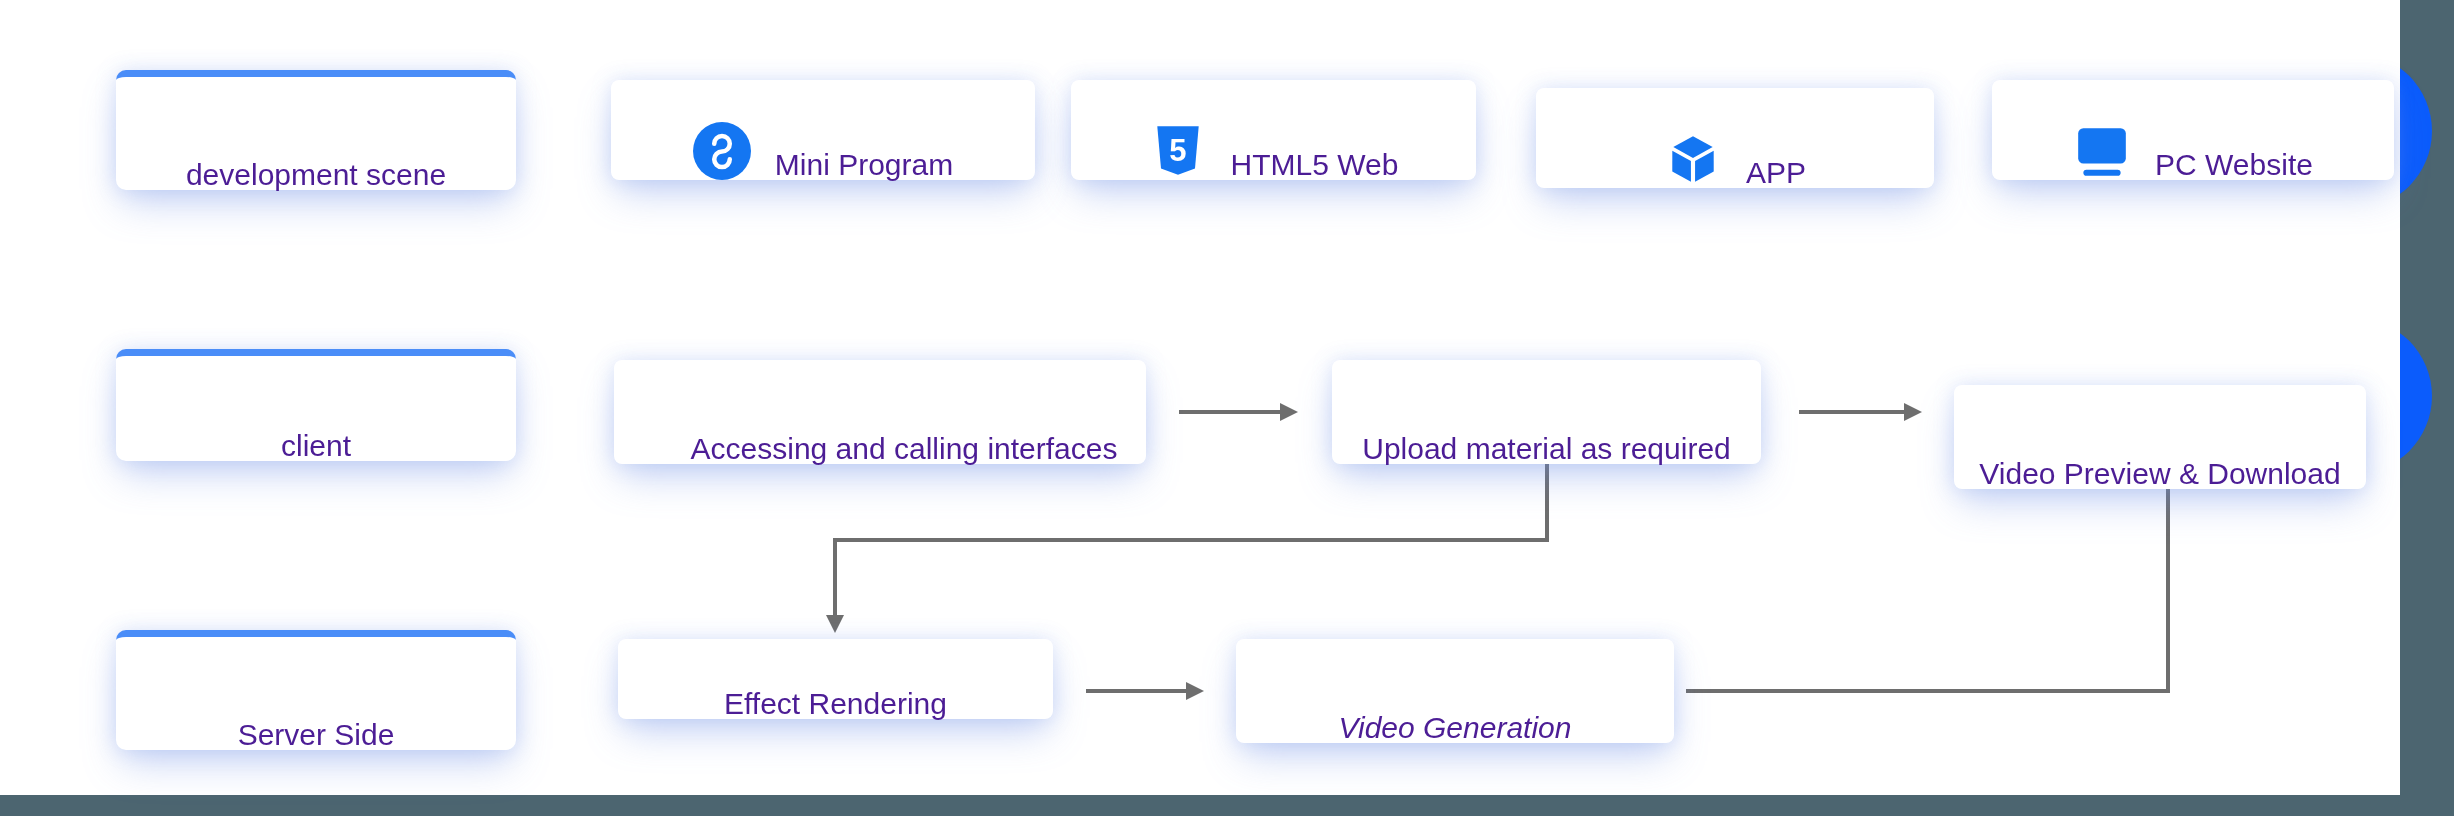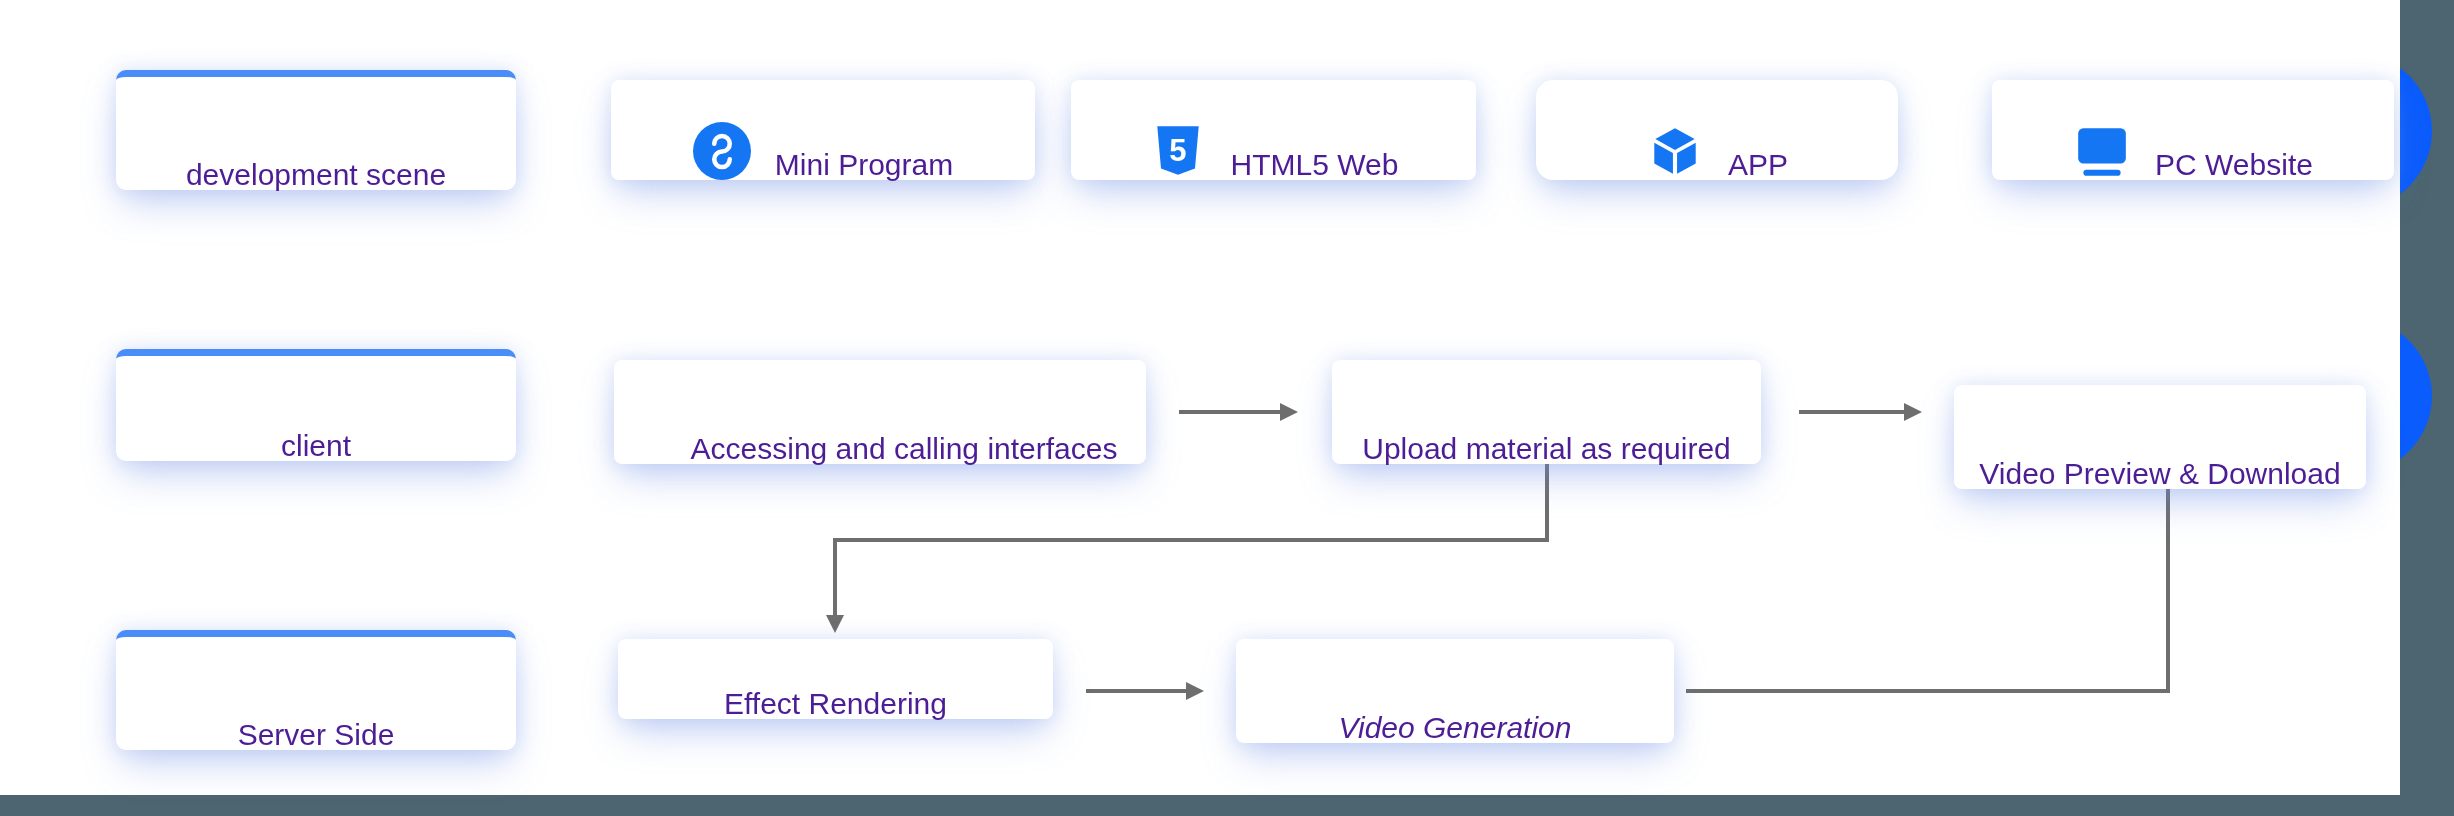--- a/index.html
+++ b/index.html
@@ -23,21 +23,21 @@
     color:#4c1d95;font-size:30px;line-height:1;white-space:nowrap;
     box-shadow:0 0 20px rgba(125,155,235,.25), 0 18px 38px -6px rgba(105,140,230,.38);
   }
   .label-box{border-top:7px solid #4a8df8;border-radius:10px;}
   .platform{gap:24px;}
   .icon{flex:0 0 auto;display:block;}
   
   #lb-scene   {left:116px; top:70px;  width:400px;height:120px;}
   #pf-mini    {left:611px; top:80px;  width:424px;height:100px;}
   #pf-html5   {left:1071px;top:80px;  width:405px;height:100px;}
-  #pf-app     {left:1536px;top:80px;  width:362px;height:100px;border-radius:17px;}
+  #pf-app     {left:1536px;top:88px;  width:398px;height:100px;}
   #pf-pc      {left:1992px;top:80px;  width:402px;height:100px;}
   
   #lb-client  {left:116px; top:349px; width:400px;height:112px;}
   #st-access  {left:614px; top:360px; width:532px;height:104px;padding-left:48px;}
   #st-upload  {left:1332px;top:360px; width:429px;height:104px;}
   #st-preview {left:1954px;top:360px; width:412px;height:104px;margin-top:25px;}
   
   #lb-server  {left:116px; top:630px; width:400px;height:120px;}
   #st-effect  {left:618px; top:639px; width:435px;height:80px;}
   #st-videogen{left:1236px;top:639px; width:438px;height:104px;font-style:italic;}

